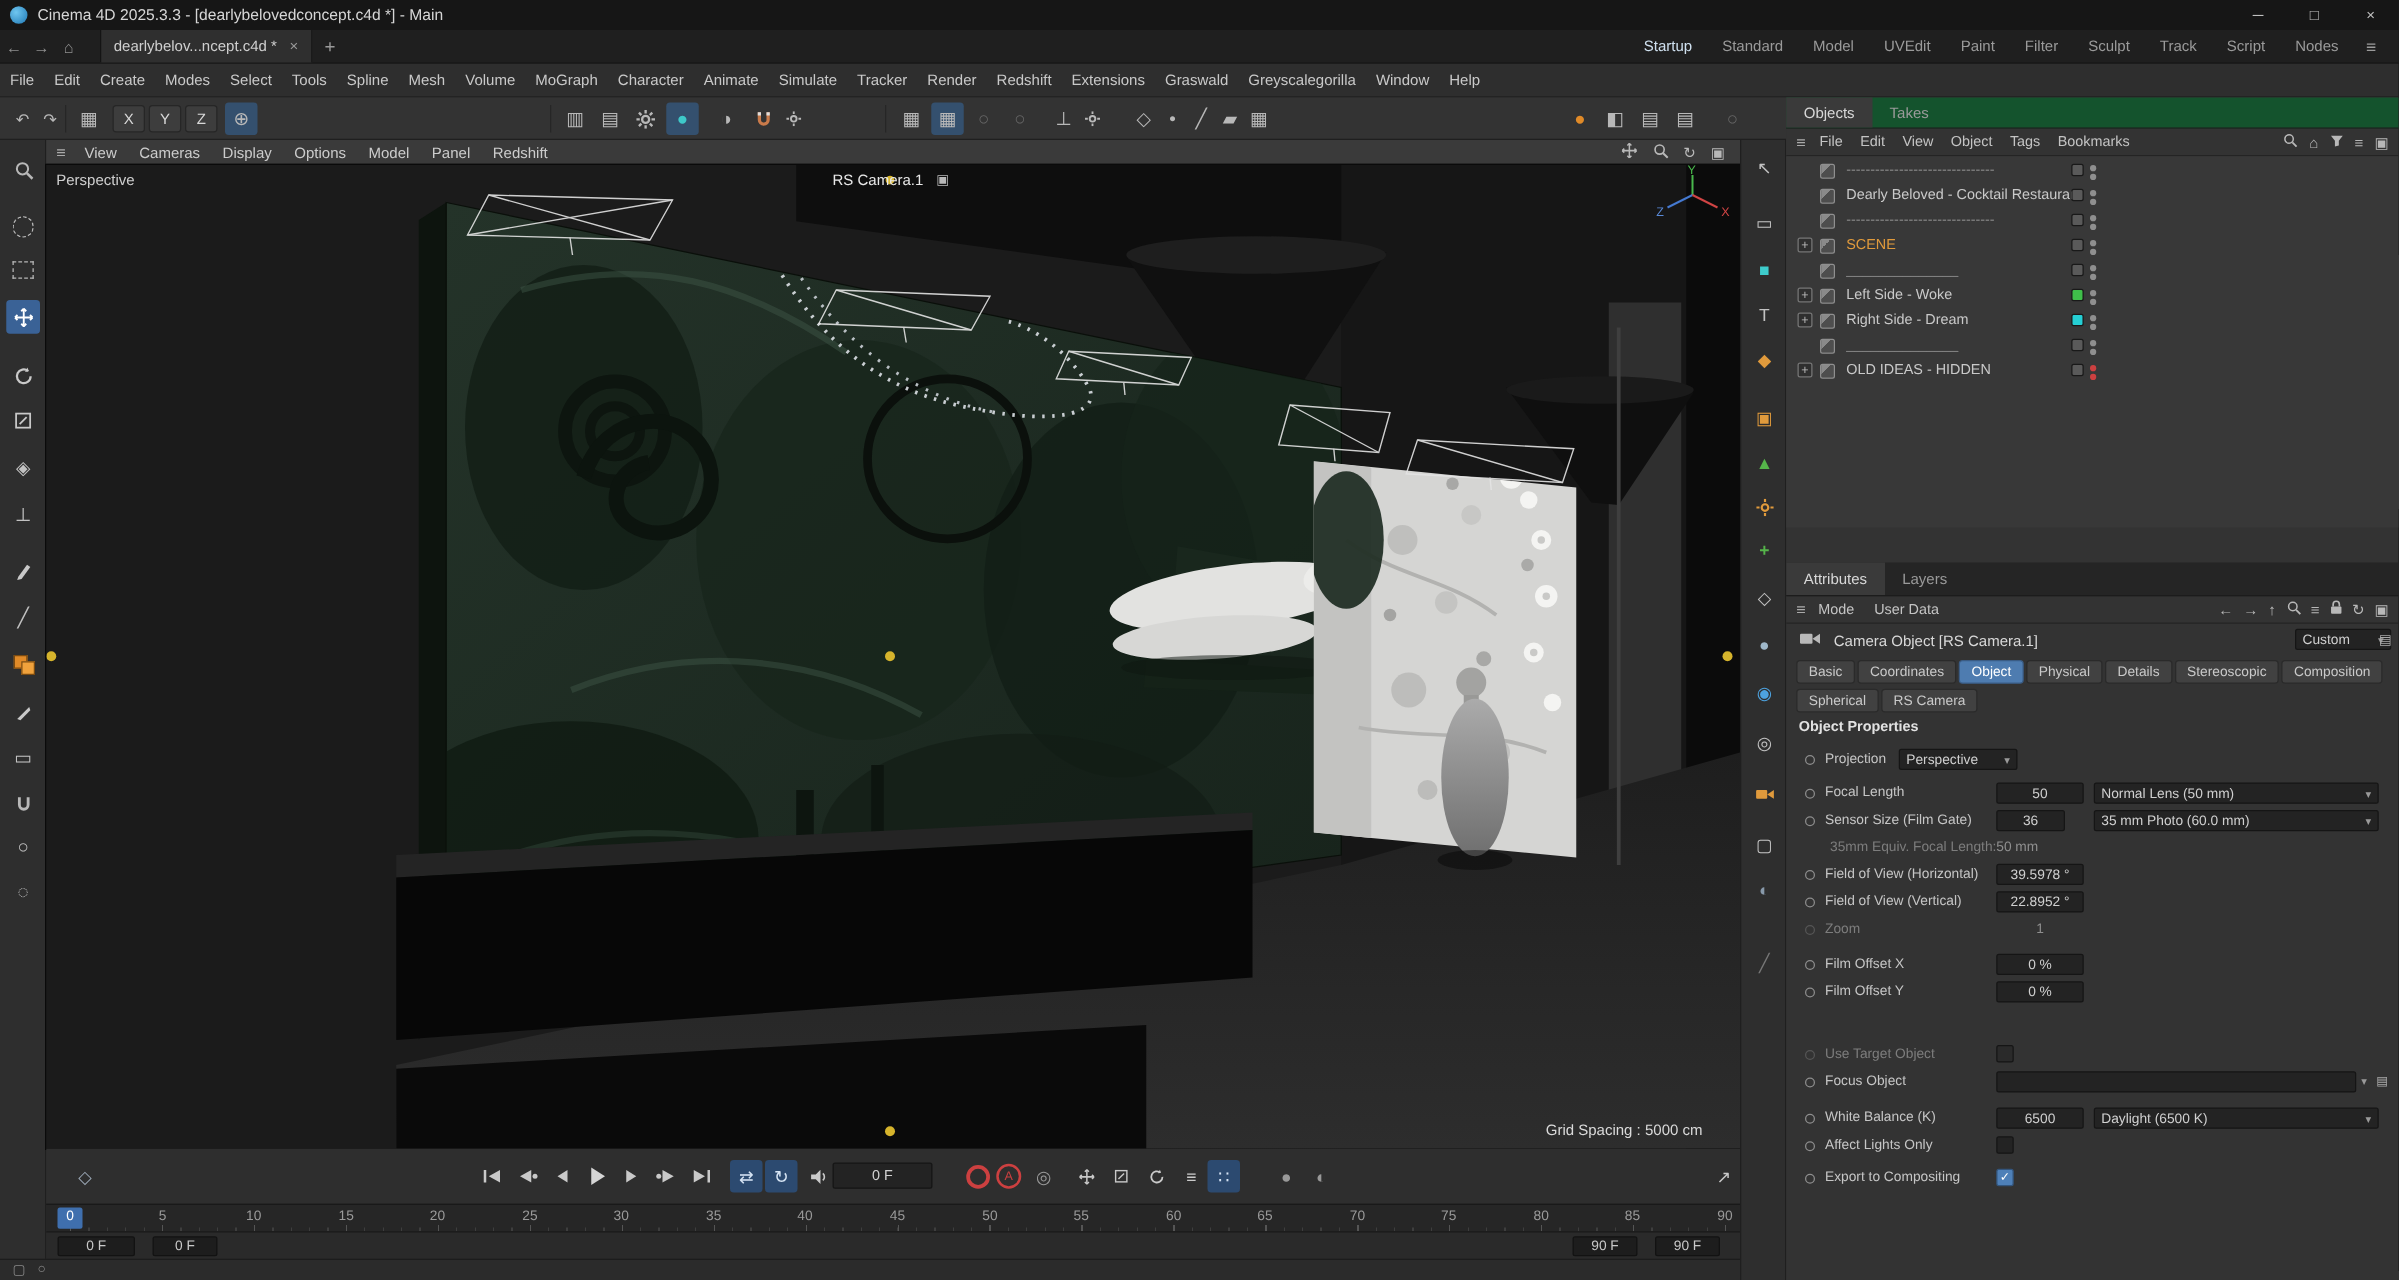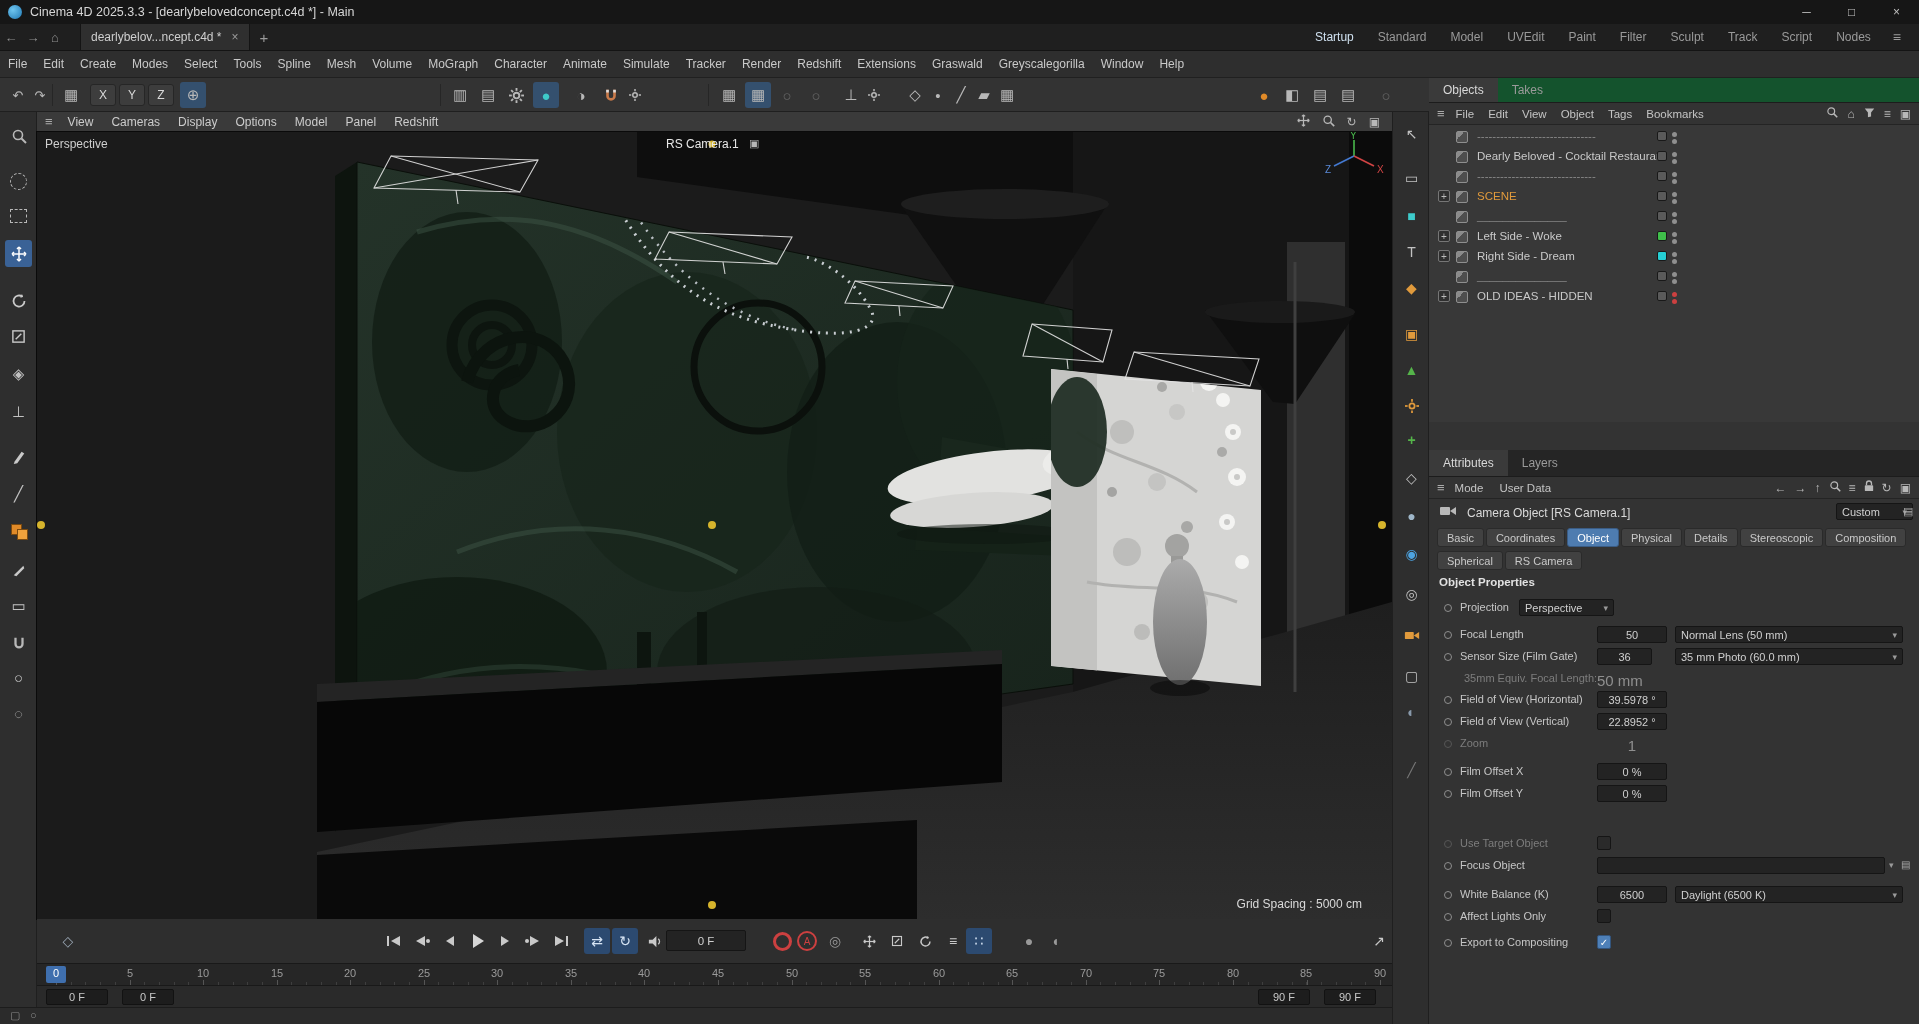--- a/index.html
+++ b/index.html
@@ -92,21 +92,21 @@
   .adot.dim{border-color:#565656;}
   .albl{position:absolute;left:31px;top:4px;font-size:11px;color:#c6c6c6;white-space:nowrap;}
   .albl.dim{color:#7d7d7d;}
   .sectitle{position:absolute;left:10px;top:4px;font-size:11.5px;font-weight:bold;color:#e2e2e2;}
   .vbox{position:absolute;top:2px;height:17px;background:#232323;border:1px solid #151515;border-radius:2px;display:flex;align-items:center;justify-content:center;font-size:11px;color:#d0d0d0;box-sizing:border-box;}
   .dd{position:absolute;top:2px;height:17px;background:#232323;border:1px solid #151515;border-radius:2px;display:flex;align-items:center;justify-content:space-between;font-size:11px;color:#d0d0d0;padding:0 5px;box-sizing:border-box;}
   .dd .ar{color:#9a9a9a;font-size:9px;margin-left:4px;}
   .cb{position:absolute;left:168px;top:3px;width:14px;height:14px;background:#232323;border:1px solid #151515;border-radius:2px;box-sizing:border-box;}
   .cb.on{background:#4e80b8;border-color:#33557d;color:#fff;font-size:10px;display:flex;align-items:center;justify-content:center;}
   .cb.dim{background:#2a2a2a;}
-  .ptxt{position:absolute;top:4px;font-size:15px;color:#8f8f8f;}
+  .ptxt{position:absolute;top:4px;font-size:11px;color:#8f8f8f;}
   
   #transport{position:absolute;left:37px;top:919px;width:1355px;height:44px;background:#2e2e2e;}
   .tp{position:absolute;top:9px;width:26px;height:26px;display:flex;align-items:center;justify-content:center;border-radius:3px;color:#c9c9c9;font-size:14px;}
   .tp.blue{background:#2c4a70;color:#d6e4f4;}
   #framefield{position:absolute;left:629px;top:11px;width:80px;height:21px;background:#232323;border:1px solid #151515;border-radius:2px;display:flex;align-items:center;justify-content:center;font-size:11.5px;color:#d0d0d0;box-sizing:border-box;}
   #ruler{position:absolute;left:37px;top:963px;width:1355px;height:22px;background:#262626;border-top:1px solid #191919;box-sizing:border-box;
     background-image:repeating-linear-gradient(to right,#555 0 1px,transparent 1px 73.56px),repeating-linear-gradient(to right,#3e3e3e 0 1px,transparent 1px 14.711px);
     background-size:1330px 5px,1330px 3px;background-position:19px bottom,19px bottom;background-repeat:no-repeat;}
   .tick{position:absolute;top:3px;transform:translateX(-50%);font-size:11px;color:#9a9a9a;}
   .tick.zero{color:#ffffff;}

